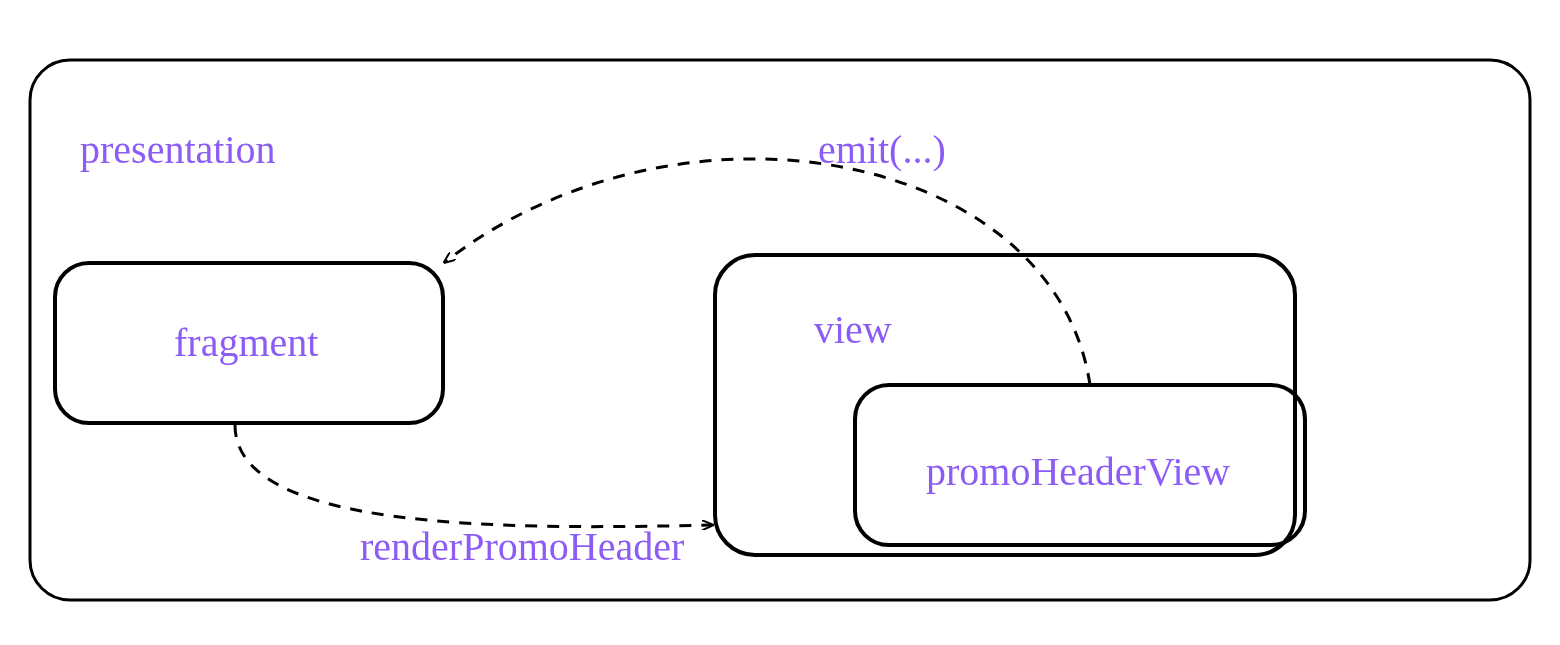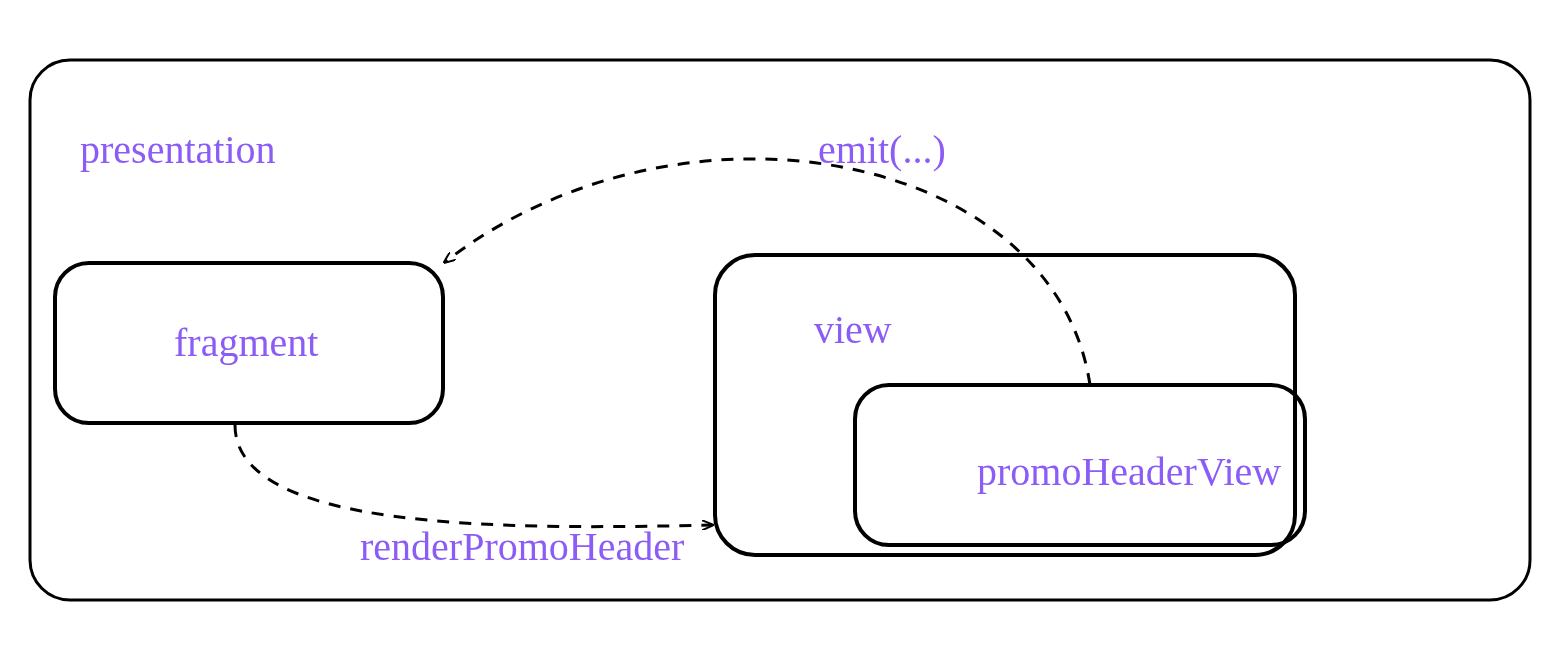--- a/index.html
+++ b/index.html
@@ -48,17 +48,17 @@
 
   <path d="M 235 425 C 235 530, 500 530, 712 525" fill="none" stroke="#000" stroke-width="3" stroke-dasharray="12 10" marker-end="url(#arrowhead)"></path>
 </svg>
 
 <div class="label" style="left:80px; top:126px;">presentation</div>
 
 <div class="label" style="left:174px; top:319px;">fragment</div>
 
 <div class="label" style="left:770px; top:306px;margin-left:44px;">view</div>
 
-<div class="label" style="left:977px; top:448px;">promoHeaderView</div>
+<div class="label" style="left:926px; top:448px;">promoHeaderView</div>
 
 <div class="label" style="left:818px; top:126px;">emit(...)</div>
 
 <div class="label" style="left:360px; top:523px;">renderPromoHeader</div>
 
 </body></html>

